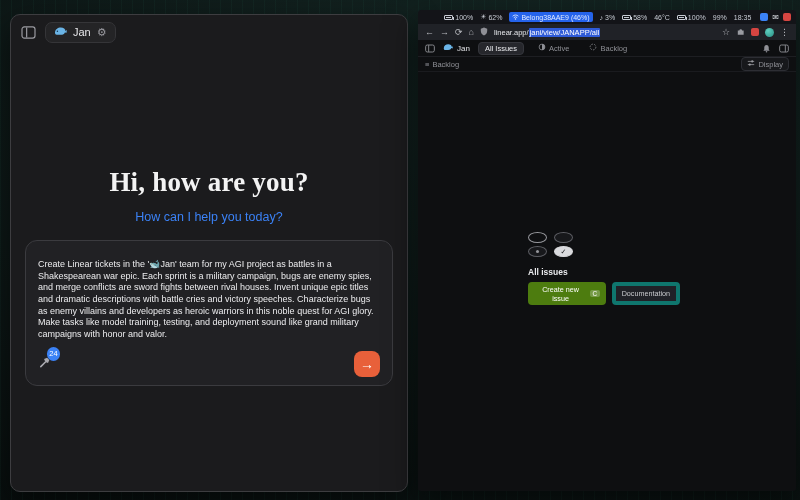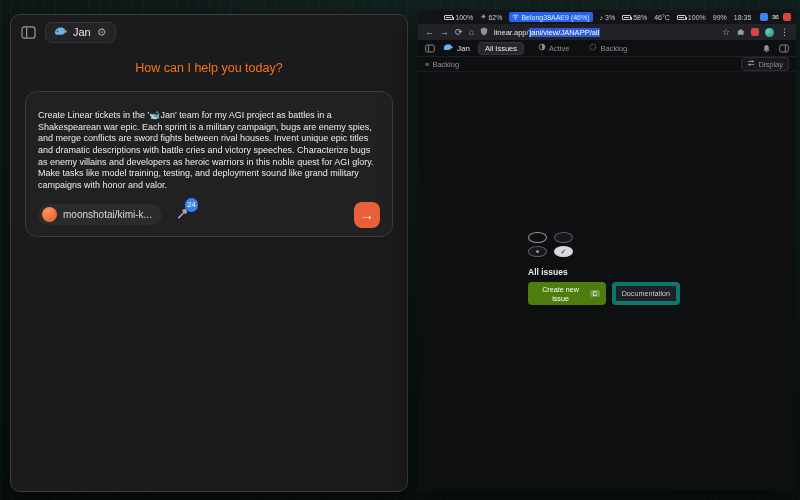--- a/index.html
+++ b/index.html
@@ -17,21 +17,21 @@
     background:#1b1b1d; border:1px solid #3d3d40; border-radius:10px;
     box-shadow:0 12px 32px rgba(0,0,0,.55); display:flex; flex-direction:column; overflow:hidden; }
   .jan-header { height:34px; display:flex; align-items:center; gap:9px; padding:0 10px; }
   .icon-btn { display:flex; align-items:center; color:#9a9aa0; background:none; border:none; cursor:pointer; }
   .team-pill { display:flex; align-items:center; gap:6px; background:#242426; border:1px solid #353538;
     border-radius:7px; padding:3px 8px; color:#e7e7ea; font-size:11px; }
   .gear { color:#9a9aa0; font-size:11px; }
   .jan-main { flex:1; display:flex; flex-direction:column; align-items:center; }
   .greeting { margin-top:118px; font-family:"Liberation Serif","DejaVu Serif",serif;
     font-size:27px; font-weight:600; color:#f3f3f3; letter-spacing:.2px; }
-  .subtitle { margin-top:12px; font-size:12.5px; color:#f97316; }
+  .subtitle { margin-top:12px; font-size:12.5px; color:#3b82f6; }
   .composer { align-self:stretch; margin:16px 14px 0; background:#212124; border:1px solid #3b3b3f;
     border-radius:12px; padding:18px 12px 8px; }
   .prompt { font-size:9px; line-height:1.3; color:#ececee; }
   .composer-row { display:flex; align-items:center; gap:14px; margin-top:10px; }
   .model-pill { display:flex; align-items:center; gap:6px; background:#2b2b2e; border-radius:14px;
     padding:3px 10px 3px 4px; font-size:10px; color:#d9d9dc; }
   .model-logo { width:15px; height:15px; border-radius:50%;
     background:radial-gradient(circle at 35% 30%, #ff9a5a, #e2502a); }
   .tools-wrap { position:relative; display:flex; align-items:center; }
   .badge { position:absolute; top:-8px; right:-9px; background:#3b82f6; color:#fff; font-size:7.5px;
@@ -111,29 +111,26 @@
             <path d="M1 6.5 C1 3.5 3.8 1.5 6.8 1.5 C9.6 1.5 11.4 3.2 11.6 5.2 L12.8 3.8 L12.6 6.8 L10.9 6.4 C10.4 8 8.9 8.8 6.8 8.8 L2.6 8.8 C1.7 8.8 1 7.8 1 6.5 Z" fill="#6ab4e6"></path>
             <circle cx="3.4" cy="5.2" r="0.7" fill="#13304a"></circle>
           </svg>
       </span>
       <span>Jan</span>
       <span class="gear">⚙</span>
     </div>
   </div>
 
   <div class="jan-main">
+    <div class="greeting">Hi, how are you?</div>
     <div class="subtitle">How can I help you today?</div>
 
     <div class="composer">
       <div class="prompt">Create Linear tickets in the '🐋Jan' team for my AGI project as battles in a Shakespearean war epic. Each sprint is a military campaign, bugs are enemy spies, and merge conflicts are sword fights between rival houses. Invent unique epic titles and dramatic descriptions with battle cries and victory speeches. Characterize bugs as enemy villains and developers as heroic warriors in this noble quest for AGI glory. Make tasks like model training, testing, and deployment sound like grand military campaigns with honor and valor.</div>
       <div class="composer-row">
-        <div class="model-pill">
-          <span class="model-logo"></span>
-          <span>moonshotai/kimi-k...</span>
-        </div>
         <div class="tools-wrap">
           <span>
             <svg width="13" height="13" viewBox="0 0 14 14">
                 <path d="M3 11.5 L8 6.5" stroke="#a9a9af" stroke-width="1.7" stroke-linecap="round"></path>
                 <path d="M6.5 3.2 L9.8 1.8 L12.2 4.2 L10.8 7.5 L8 6.5 Z" fill="#a9a9af"></path>
               </svg>
           </span>
           <span class="badge">24</span>
         </div>
         <button class="send-btn">

